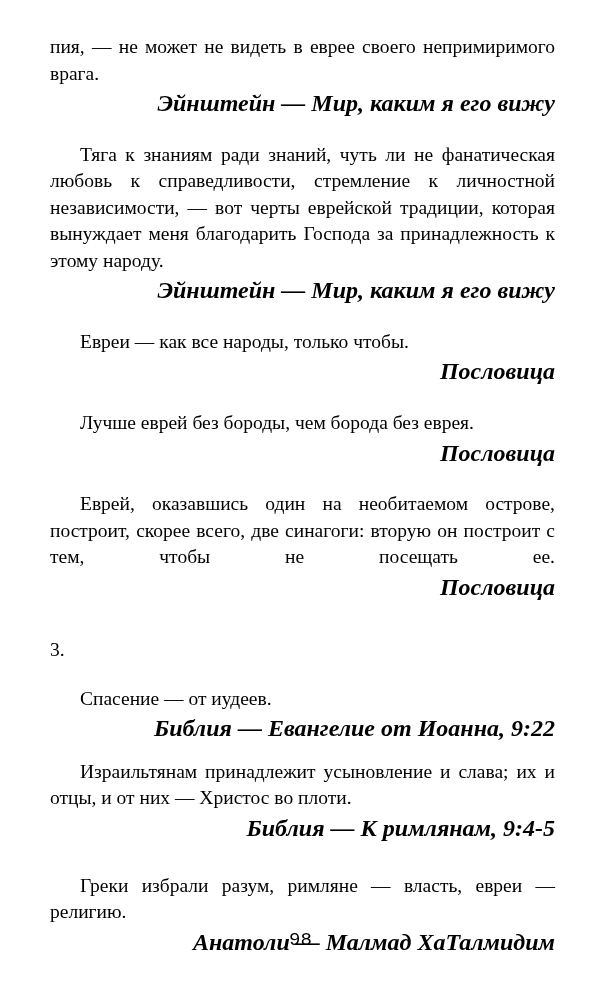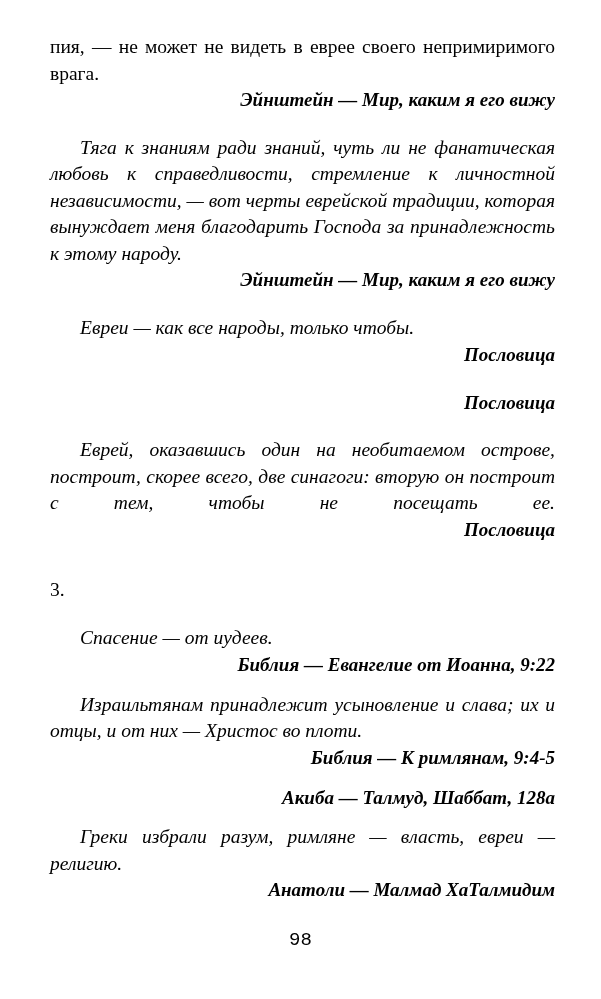--- a/index.html
+++ b/index.html
@@ -30,25 +30,24 @@
     text-align: justify;
     text-align-last: justify;
     letter-spacing: 0px;
   }
   p.body-text.last-left {
     text-align: justify;
     text-align-last: left;
   }
   p.indent {
     text-indent: 30px;
-    font-style: italic;
   }
   p.attrib {
     margin: 0;
-    font-size: 19px;
+    font-size: 24px;
     line-height: 1.36;
     font-style: italic;
     font-weight: bold;
     text-align: right;
   }
   p.section-num {
     margin: 0;
     font-size: 19.5px;
     line-height: 1.36;
     text-align: left;
@@ -86,20 +85,21 @@
   <div class="gap-md"></div>
 
   <div class="block">
     <p class="body-text indent last-left">Евреи — как все народы, только чтобы.</p>
     <p class="attrib">Пословица</p>
   </div>
 
   <div class="gap-md"></div>
 
   <div class="block">
+    <p class="body-text indent last-left">Лучше еврей без бороды, чем борода без еврея.</p>
     <p class="attrib">Пословица</p>
   </div>
 
   <div class="gap-md"></div>
 
   <div class="block">
     <p class="body-text indent">Еврей, оказавшись один на необитаемом острове, построит, скорее всего, две синагоги: вторую он построит с тем, чтобы не посещать ее.</p>
     <p class="attrib">Пословица</p>
   </div>
 
@@ -119,21 +119,20 @@
   <div class="gap-sm"></div>
 
   <div class="block">
     <p class="body-text indent last-left">Израильтянам принадлежит усыновление и слава; их и отцы, и от них — Христос во плоти.</p>
     <p class="attrib">Библия — К римлянам, 9:4-5</p>
   </div>
 
   <div class="gap-sm"></div>
 
   <div class="block">
-    <p class="attrib">Акиба — Талмуд, Шаббат, 128а</p>
   </div>
 
   <div class="gap-sm"></div>
 
   <div class="block">
     <p class="body-text indent last-left">Греки избрали разум, римляне — власть, евреи — религию.</p>
     <p class="attrib">Анатоли — Малмад ХаТалмидим</p>
   </div>
 
   <div class="pagenum">98</div>

